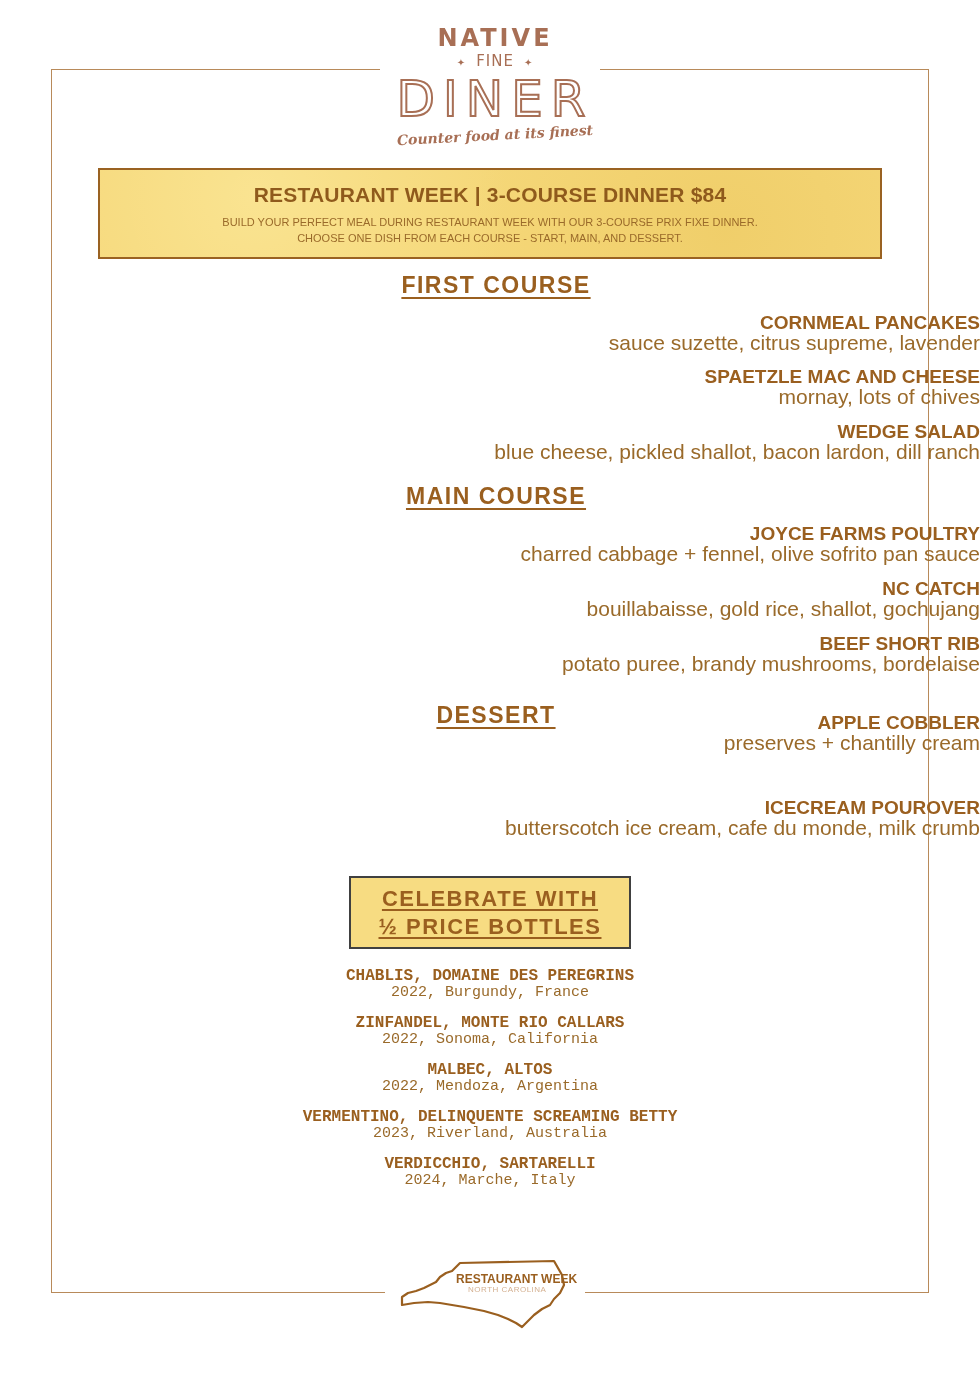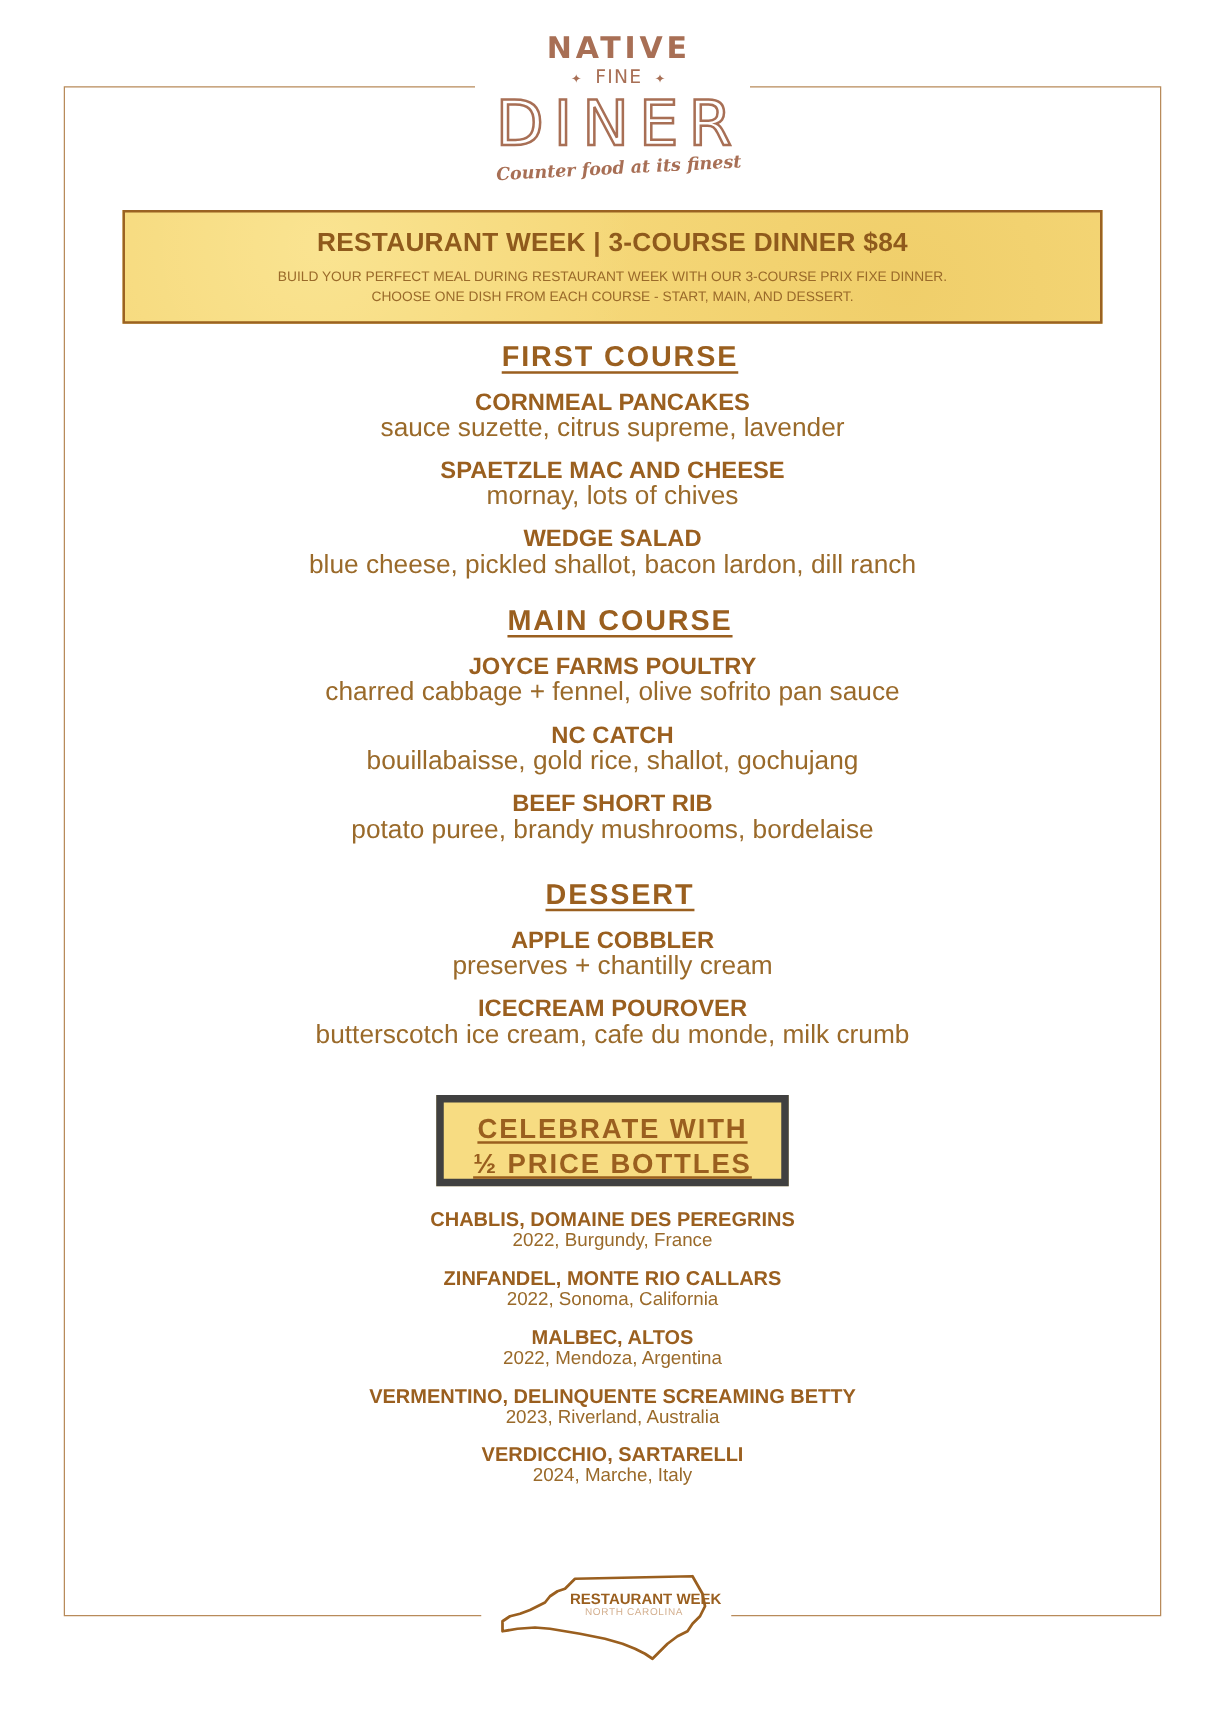--- a/index.html
+++ b/index.html
@@ -40,33 +40,33 @@
     text-align: center;
   }
   .banner-title { margin-top: 13px; font-weight: bold; font-size: 21px; color: #8f5a1c; letter-spacing: 0.2px; }
   .banner-desc { margin-top: 7px; font-size: 11px; line-height: 16px; color: #9a6a2a; }
   .course-title {
     position: absolute; left: 0; right: 0; text-align: center; font-weight: bold; font-size: 23px;
     letter-spacing: 1.5px; text-decoration: underline; text-underline-offset: 4px; text-decoration-thickness: 2px;
     color: #9a5f1f;
     padding-left: 12px;
   }
-  .dish { position: absolute; left: 0; right: 0; text-align: center; }
+  .dish { position: absolute; left: 0; right: 0; text-align: right; }
   .dish-name { font-weight: bold; font-size: 19px; line-height: 21px; color: #9a5f1f; }
   .dish-desc { font-size: 21px; line-height: 19px; color: #9a6a2a; }
   .wine-box {
     position: absolute; left: 349px; top: 876px; width: 282px; height: 73px; box-sizing: border-box;
-    border: 6px solid #404040; background: #f7dc82; text-align: center;
+    border: 2px solid #404040; background: #f7dc82; text-align: center;
   }
   .wine-box-line {
     font-weight: bold; font-size: 22px; letter-spacing: 1.5px; line-height: 28px; color: #9a5f1f;
     text-decoration: underline; text-underline-offset: 3px; text-decoration-thickness: 2px;
   }
   .wine-box-line.first { margin-top: 7px; }
-  .wine { position: absolute; left: 0; right: 0; text-align: center; }
+  .wine { position: absolute; left: 0; right: 0; text-align: center; font-family: Liberation Mono, monospace; }
   .wine-name { font-weight: bold; font-size: 16px; line-height: 17px; color: #9a5f1f; }
   .wine-detail { font-size: 15px; line-height: 15px; color: #9a6a2a; }
   .rw-logo { position: absolute; left: 394px; top: 1255px; width: 180px; height: 80px; }
   .rw-text1 { position: absolute; left: 62px; top: 17px; font-weight: bold; font-size: 12px; color: #9a5f1f; white-space: nowrap; }
   .rw-text2 { position: absolute; left: 74px; top: 30px; font-size: 8px; color: #d4b090; letter-spacing: 0.5px; white-space: nowrap; }
   .disclaimer {
     position: absolute; left: 180px; right: 180px; top: 1345px; text-align: center; font-size: 10px; line-height: 12px; color: #9a6a2a;
   }
 </style>
 </head>
@@ -115,21 +115,21 @@
 <div class="dish" style="top:578px">
   <div class="dish-name">NC CATCH</div>
   <div class="dish-desc">bouillabaisse, gold rice, shallot, gochujang</div>
 </div>
 <div class="dish" style="top:633px">
   <div class="dish-name">BEEF SHORT RIB</div>
   <div class="dish-desc">potato puree, brandy mushrooms, bordelaise</div>
 </div>
 
 <div class="course-title" style="top:702px">DESSERT</div>
-<div class="dish" style="top:742px">
+<div class="dish" style="top:712px">
   <div class="dish-name">APPLE COBBLER</div>
   <div class="dish-desc">preserves + chantilly cream</div>
 </div>
 <div class="dish" style="top:797px">
   <div class="dish-name">ICECREAM POUROVER</div>
   <div class="dish-desc">butterscotch ice cream, cafe du monde, milk crumb</div>
 </div>
 
 <div class="wine-box">
   <div class="wine-box-line first">CELEBRATE WITH</div>

